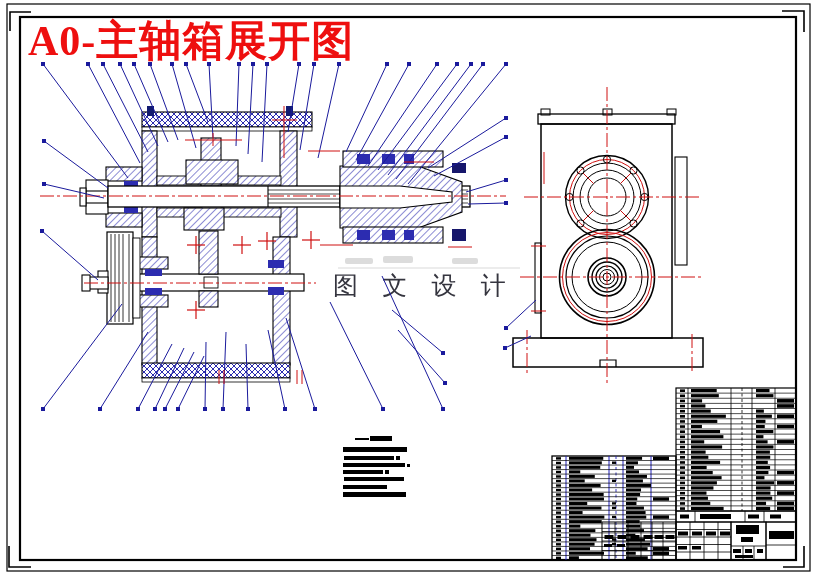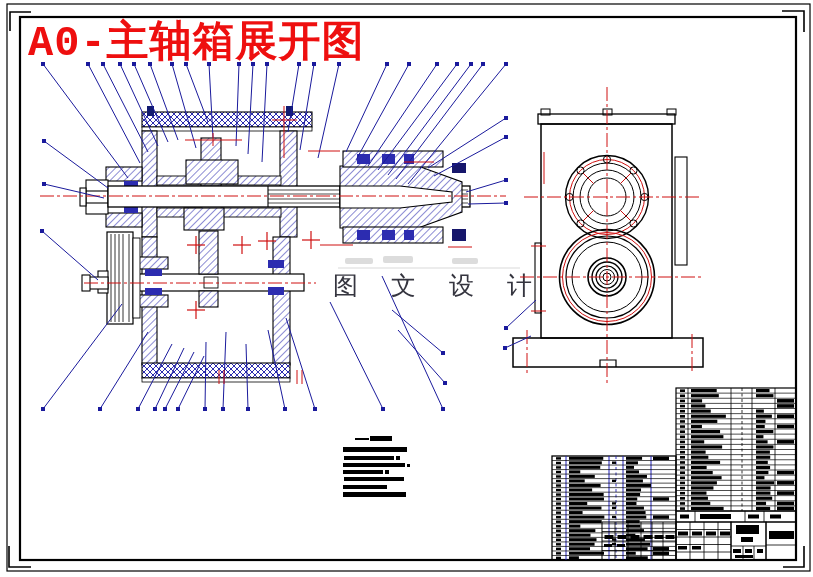--- a/index.html
+++ b/index.html
@@ -1,18 +1,18 @@
 <!DOCTYPE html>
 <html><head>
 <meta charset="utf-8">
 <style>
   html,body{margin:0;padding:0;background:#ffffff;}
   .canvas{
     position:relative;width:813px;height:577px;background:#ffffff;
-    font-family:Liberation Mono, monospace;overflow:hidden;
+    font-family:Liberation Serif, serif;overflow:hidden;
   }
   svg{position:absolute;left:0;top:0;}
   .title-text{font-weight:bold;font-size:42px;letter-spacing:1px;}
   .watermark-text{font-size:25px;letter-spacing:9px;fill:#35353f;}
 </style>
 </head>
 <body>
 
 <div class="canvas">
 <svg width="813" height="577" viewBox="0 0 813 577">

